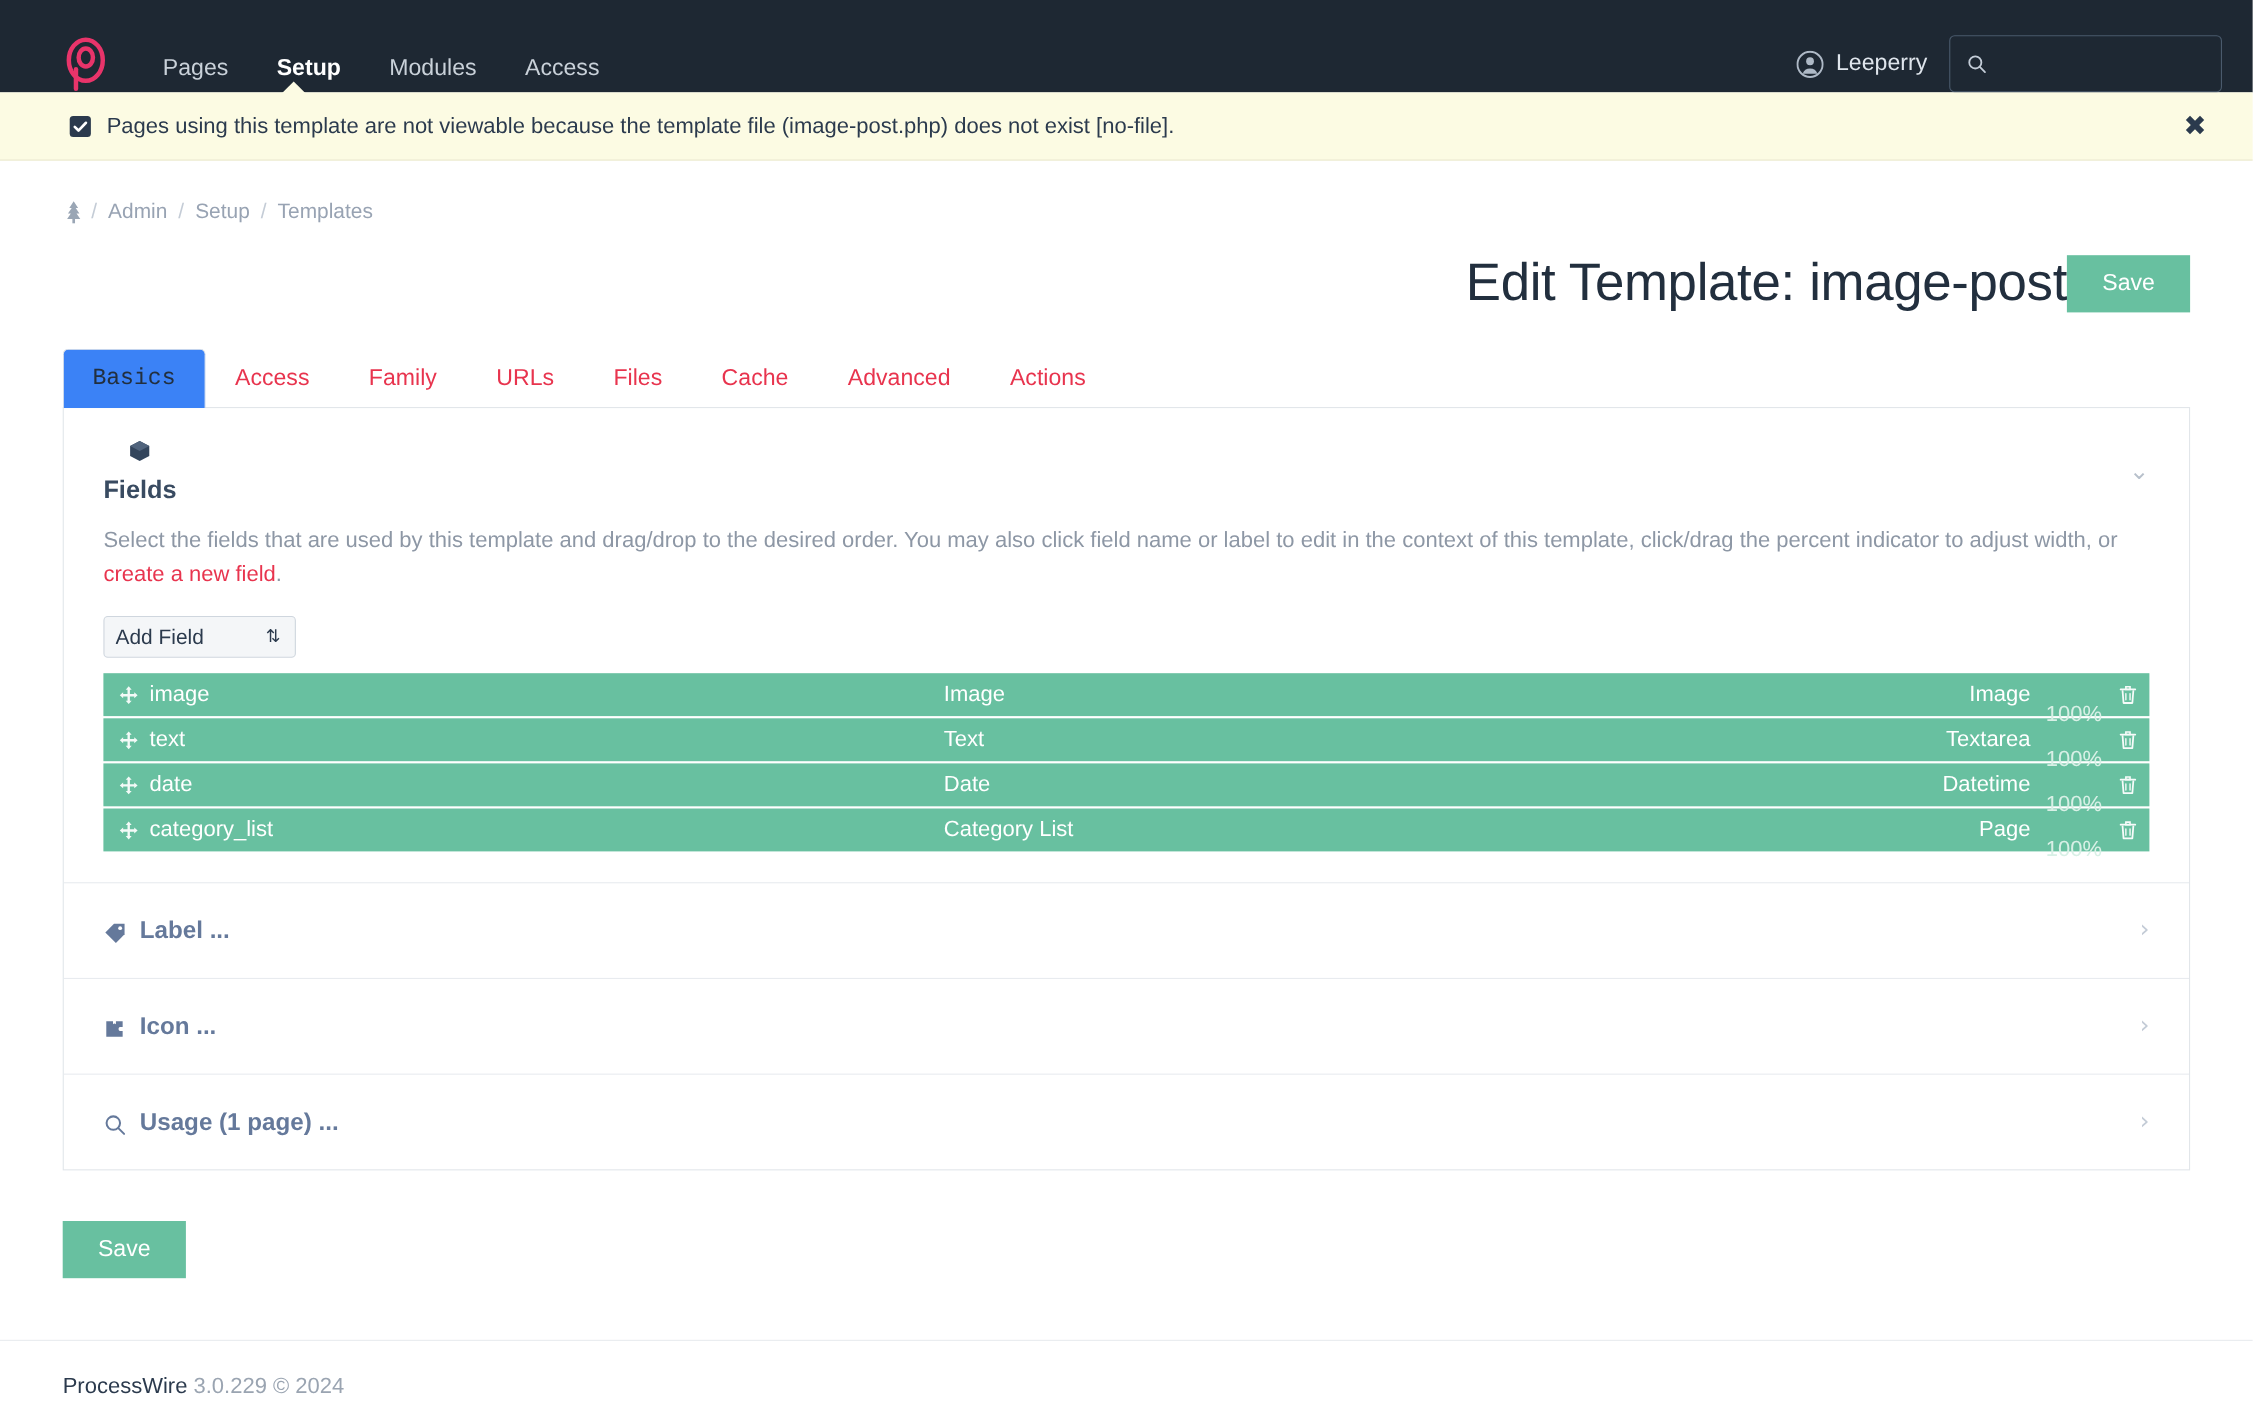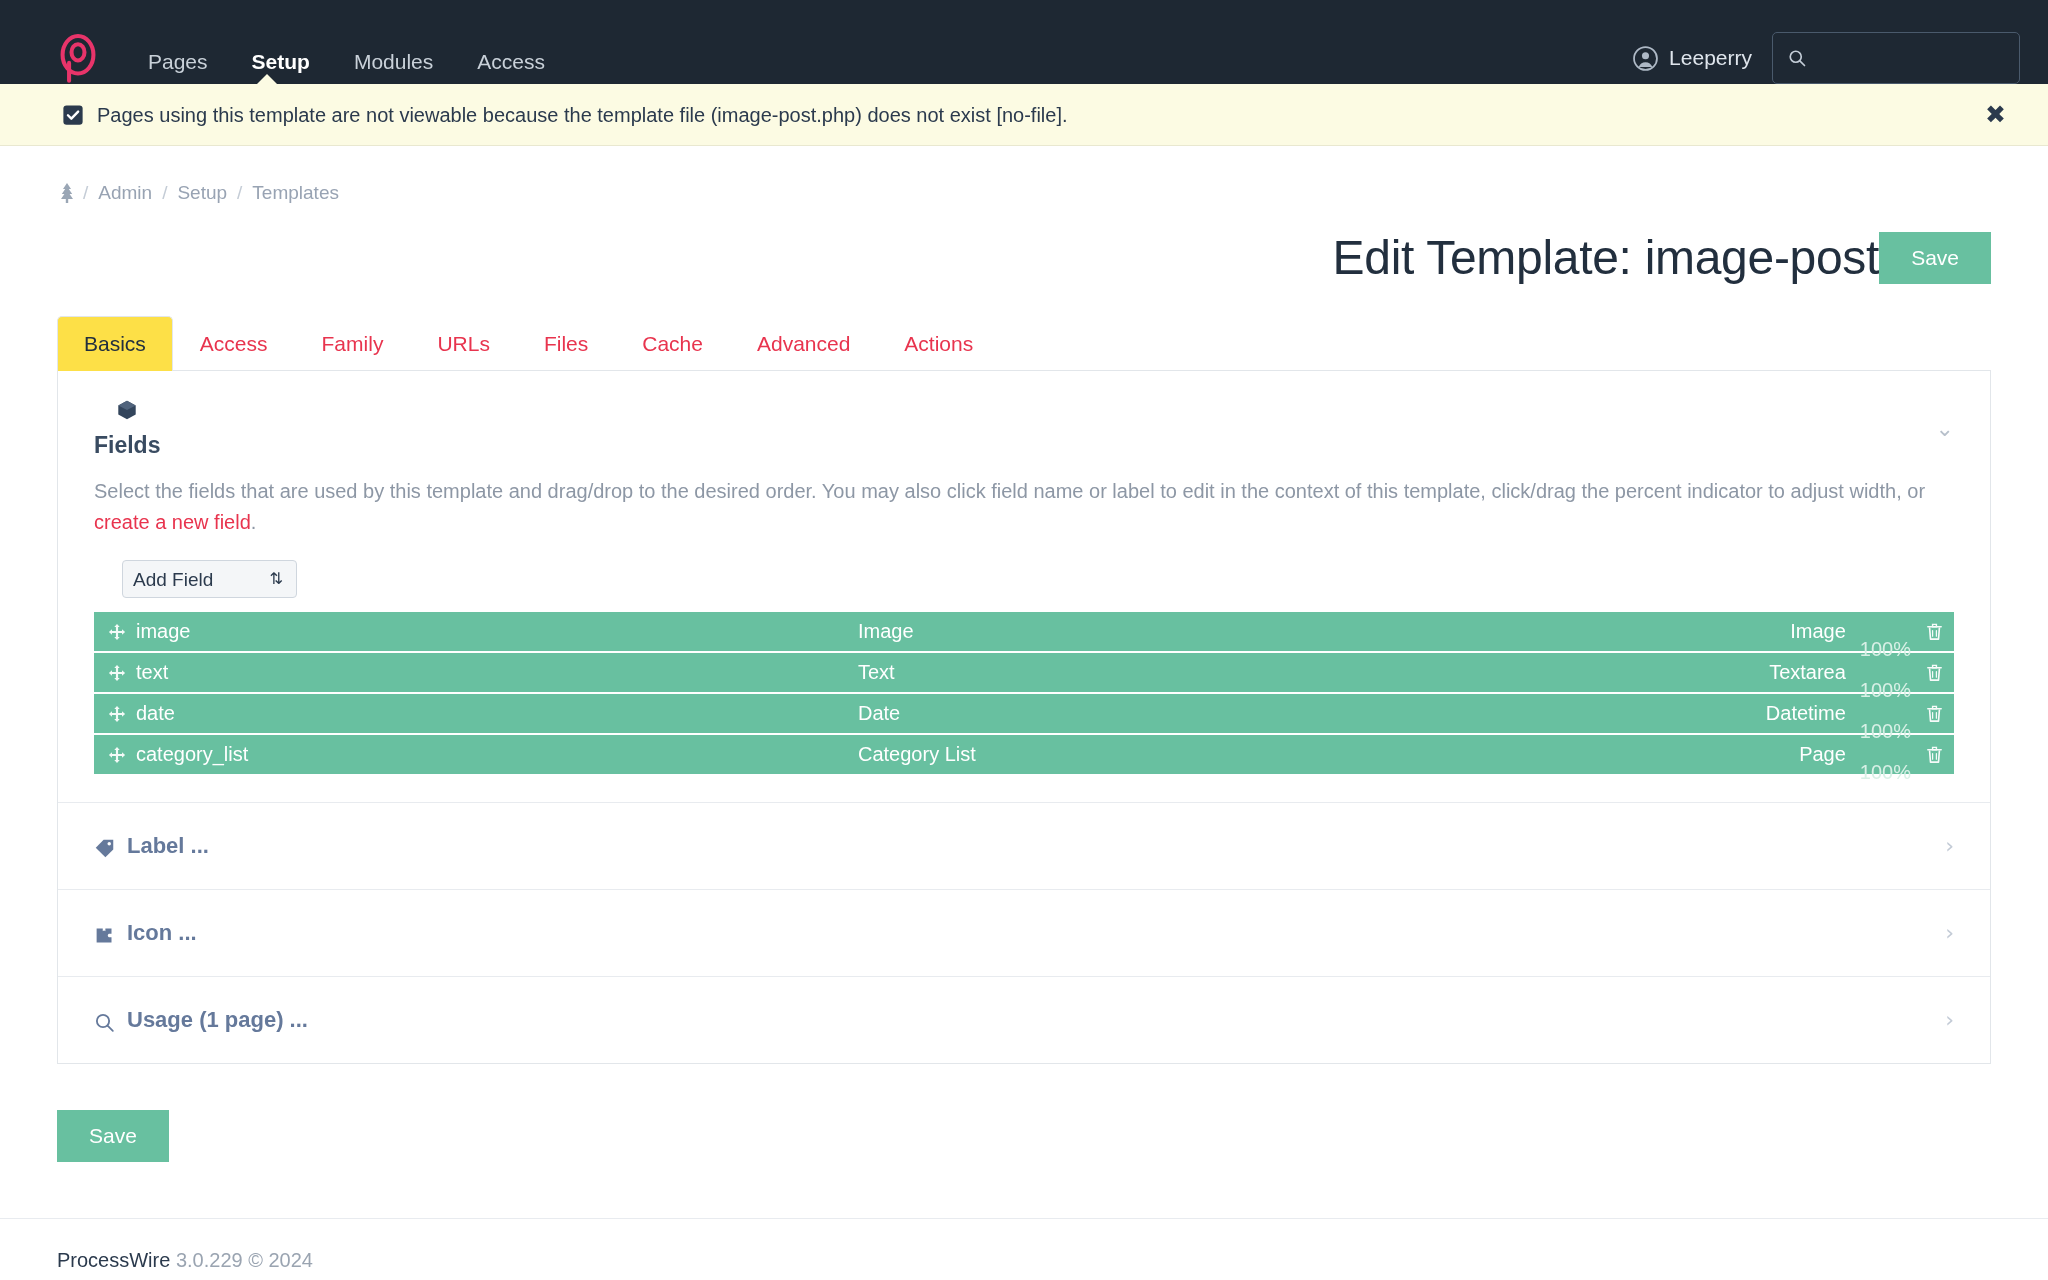--- a/index.html
+++ b/index.html
@@ -120,24 +120,25 @@
     padding: 15px 26px;
     cursor: pointer;
     border: 1px solid transparent;
     border-bottom: none;
     position: relative;
     top: 1px;
     white-space: nowrap;
   }
   .tab.active {
     color: #222f3e;
-    background: #fde047;
+    background: #3b82f6;
     border-color: #e2e6ea;
     border-top-left-radius: 5px;
     border-top-right-radius: 5px;
+    font-family: Liberation Mono, monospace;
   }
 
   
   .panel {
     border: 1px solid #e2e6ea;
     background: #ffffff;
     margin-bottom: 38px;
   }
   .section { padding: 28px 36px 26px 36px; position: relative; }
 
@@ -161,21 +162,21 @@
   .section-desc {
     font-size: 20px;
     color: #8d97a5;
     line-height: 1.55;
     margin-top: 17px;
     max-width: 1890px;
   }
   .section-desc a { color: #e8344e; text-decoration: none; cursor: pointer; }
 
   
-  .addfield-wrap { margin-top: 22px; margin-left: 28px; }
+  .addfield-wrap { margin-top: 22px; }
   .addfield {
     appearance: none; -webkit-appearance: none;
     width: 175px; height: 38px;
     border: 1px solid #cfd6de;
     border-radius: 4px;
     background: #f4f6f8;
     font-size: 19px;
     color: #2b3a4d;
     padding: 0 10px;
     font-family: "Liberation Sans", sans-serif;

